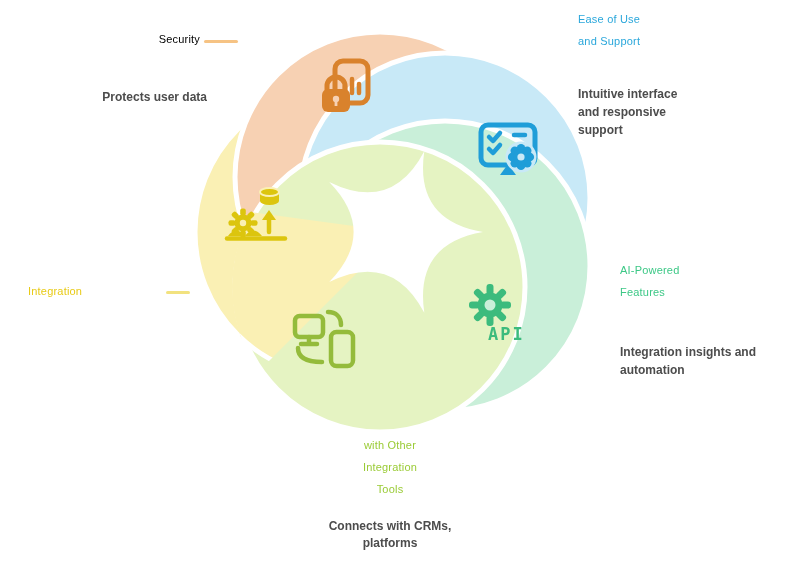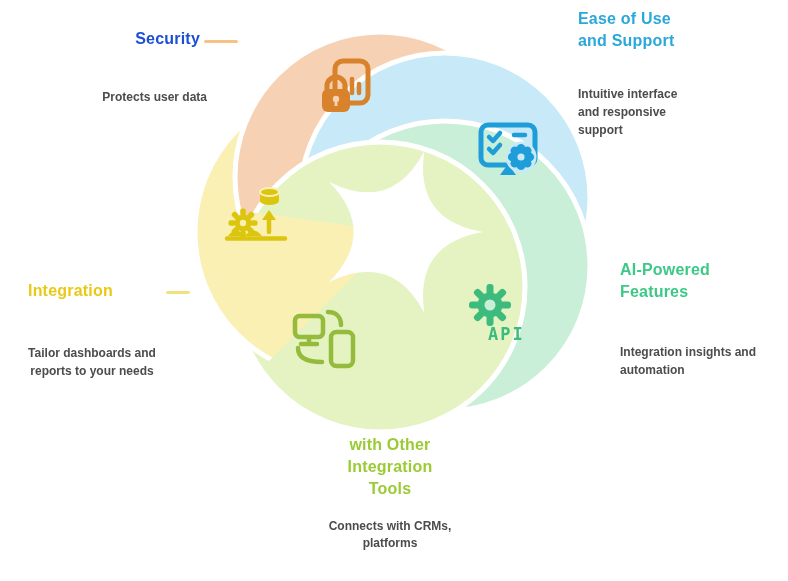--- a/index.html
+++ b/index.html
@@ -1,19 +1,19 @@
 <!DOCTYPE html>
 <html><head>
 <meta charset="utf-8">
 <style>
   html,body{margin:0;padding:0;background:#fff;}
   #stage{position:relative;width:788px;height:581px;background:#ffffff;overflow:hidden;
          font-family:"Liberation Sans",sans-serif;}
   #pinwheel{position:absolute;left:0;top:0;}
-  .lbl{position:absolute;font-weight:700;font-size:16px;line-height:22px;letter-spacing:.2px;}
+  .lbl{position:absolute;font-weight:400;font-size:11px;line-height:22px;letter-spacing:.2px;}
   .lbl .ln{display:block;}
   .desc{position:absolute;font-size:12px;line-height:18px;color:#4c4c4c;font-weight:600;}
   .desc .ln{display:block;}
   .leader{position:absolute;height:3px;border-radius:2px;opacity:.55;}
   .icon{position:absolute;}
   .icon svg{display:block;width:100%;height:100%;}
 </style>
 </head>
 <body>
 
@@ -138,21 +138,21 @@
         <circle r="8.5"></circle>
       </g>
       <circle cx="21" cy="41" r="3.2" fill="#FAF0B4"></circle>
       <line x1="47" y1="50" x2="47" y2="38" stroke="currentColor" stroke-width="4.5" stroke-linecap="round"></line>
       <path d="M47,28 l-7,10 h14 z" fill="currentColor"></path>
       <path d="M38,10 a9.5,4 0 0 1 19,0 v9 a9.5,4 0 0 1 -19,0 z" fill="currentColor"></path>
       <ellipse cx="47.5" cy="10" rx="9.5" ry="4" fill="none" stroke-width="2" stroke="#FAF0B4"></ellipse>
     </svg>
   </div>
 
-  <div class="lbl" style="left: 60px; top: 28px; width: 140px; text-align: right; color: #1d4ed8;">Security</div>
+  <div class="lbl" style="left: 60px; top: 28px; width: 140px; text-align: right; color: #000000;">Security</div>
   <div class="leader" style="left: 204px; top: 40px; width: 34px; background: rgb(239, 146, 31);"></div>
   <div class="desc" style="left:25px;top:88px;width:182px;text-align:right;">
     <span class="ln">Protects user data</span>
   </div>
 
   <div class="lbl" style="left: 578px; top: 8px; width: 160px; color: rgb(42, 167, 219);">
     <span class="ln">Ease of Use</span>
     <span class="ln">and Support</span>
   </div>
   <div class="desc" style="left:578px;top:85px;width:165px;">
@@ -175,18 +175,14 @@
     <span class="ln">Integration</span>
     <span class="ln">Tools</span>
   </div>
   <div class="desc" style="left:298px;top:518px;width:184px;text-align:center;line-height:17px;">
     <span class="ln">Connects with CRMs,</span>
     <span class="ln">platforms</span>
   </div>
 
   <div class="lbl" style="left: 28px; top: 280px; width: 135px; color: rgb(232, 202, 22);">Integration</div>
   <div class="leader" style="left: 166px; top: 291px; width: 24px; background: rgb(232, 202, 22);"></div>
-  <div class="desc" style="left:8px;top:344px;width:168px;text-align:center;">
-    <span class="ln">Tailor dashboards and</span>
-    <span class="ln">reports to your needs</span>
-  </div>
 
 </div>
 
 </body></html>

